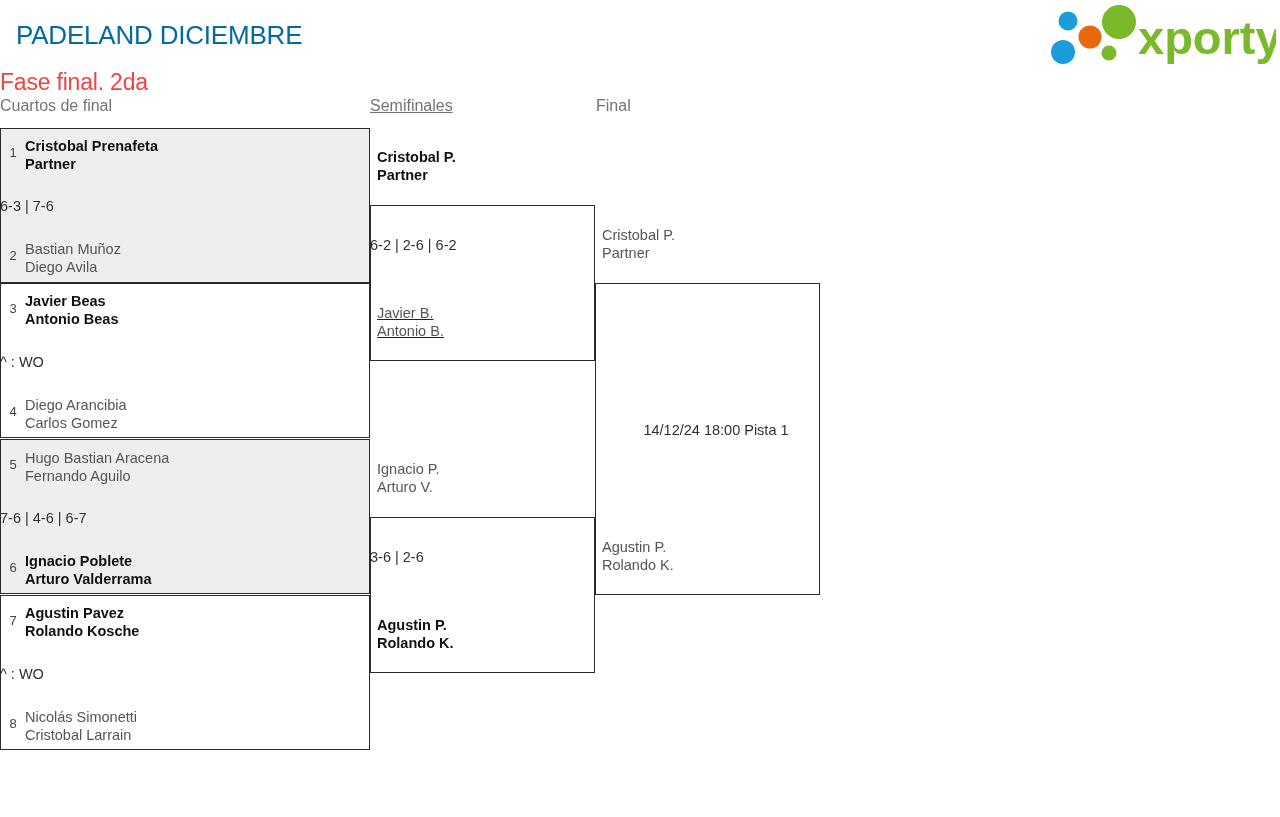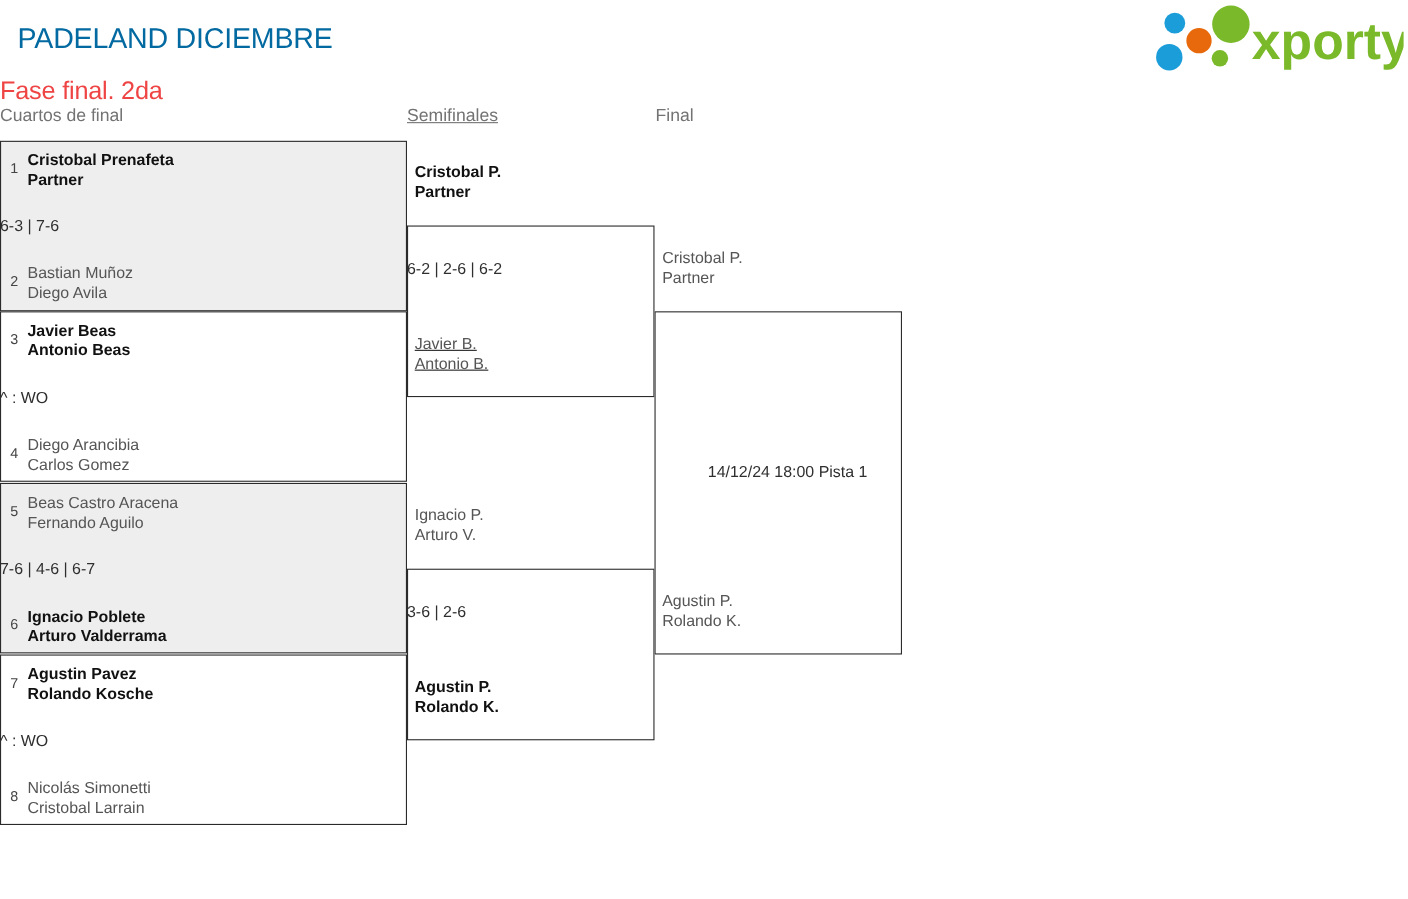--- a/index.html
+++ b/index.html
@@ -171,21 +171,21 @@
 <div class="seed" style="left:3px; top:404px;">4</div>
 <div class="team loser" style="left:25px; top:396px;">
   <span class="line">Diego Arancibia</span>
   <span class="line">Carlos Gomez</span>
 </div>
 
 <div class="match-box shaded" style="left:0px; top:439px; width:370px; height:155px;">
 </div>
 <div class="seed" style="left:3px; top:457px;">5</div>
 <div class="team loser" style="left:25px; top:449px;">
-  <span class="line">Beas Castro Aracena</span>
+  <span class="line">Hugo Bastian Aracena</span>
   <span class="line">Fernando Aguilo</span>
 </div>
 <div class="result" style="left:0px; top:510px; width:370px;">7-6 | 4-6 | 6-7</div>
 <div class="seed" style="left:3px; top:560px;">6</div>
 <div class="team winner" style="left:25px; top:552px;">
   <span class="line">Ignacio Poblete</span>
   <span class="line">Arturo Valderrama</span>
 </div>
 
 <div class="match-box" style="left:0px; top:595px; width:370px; height:155px;">

